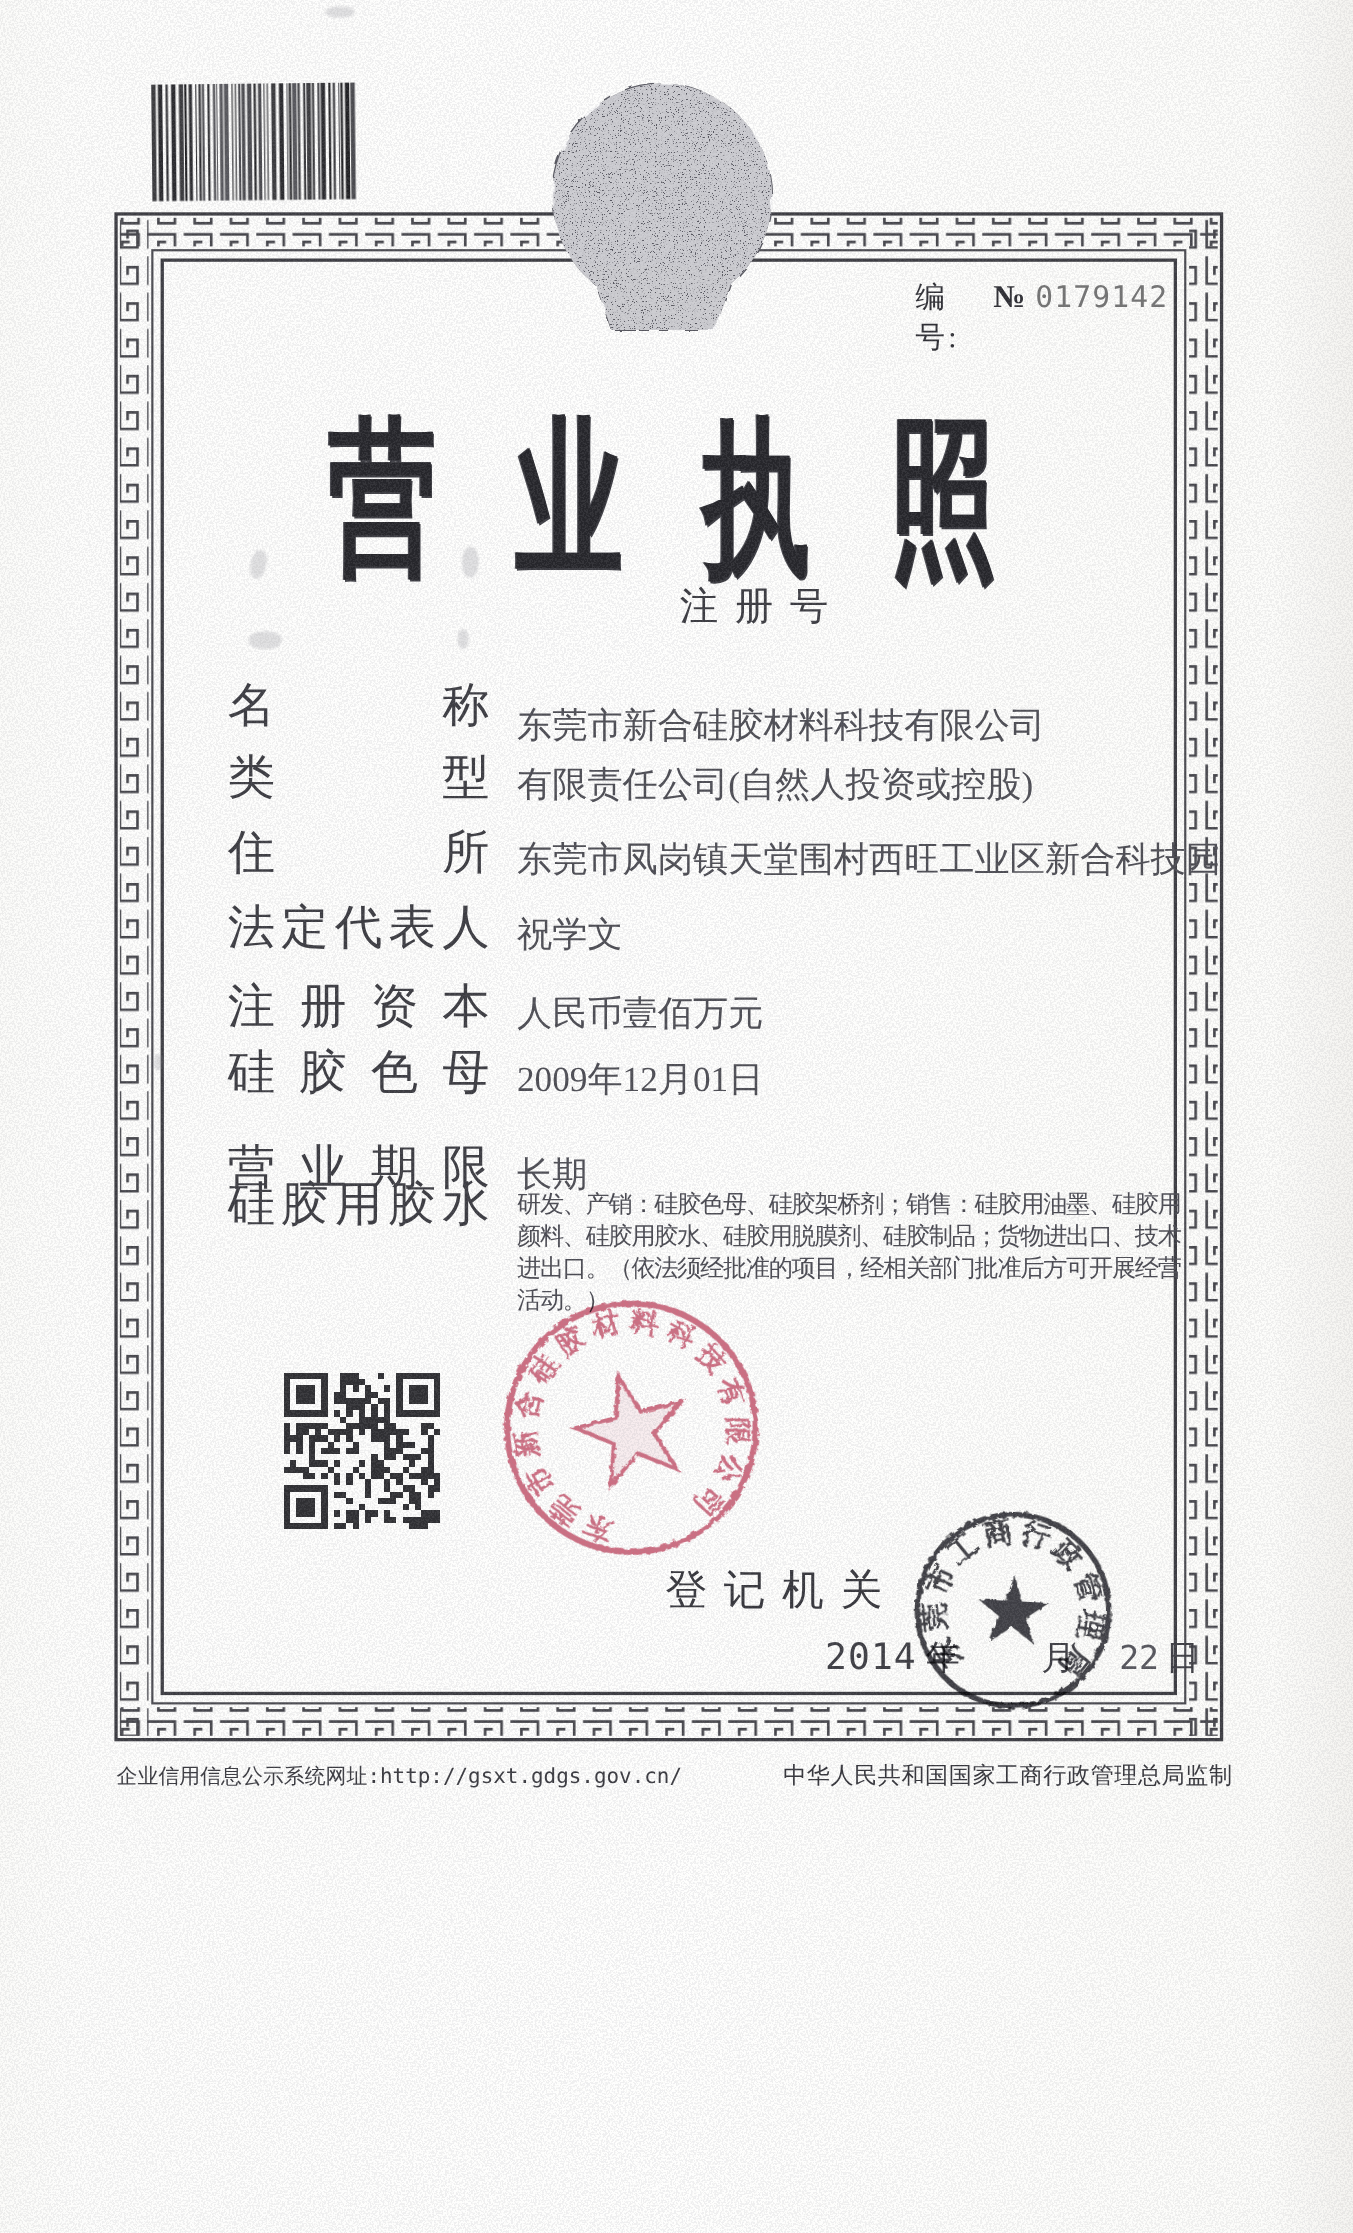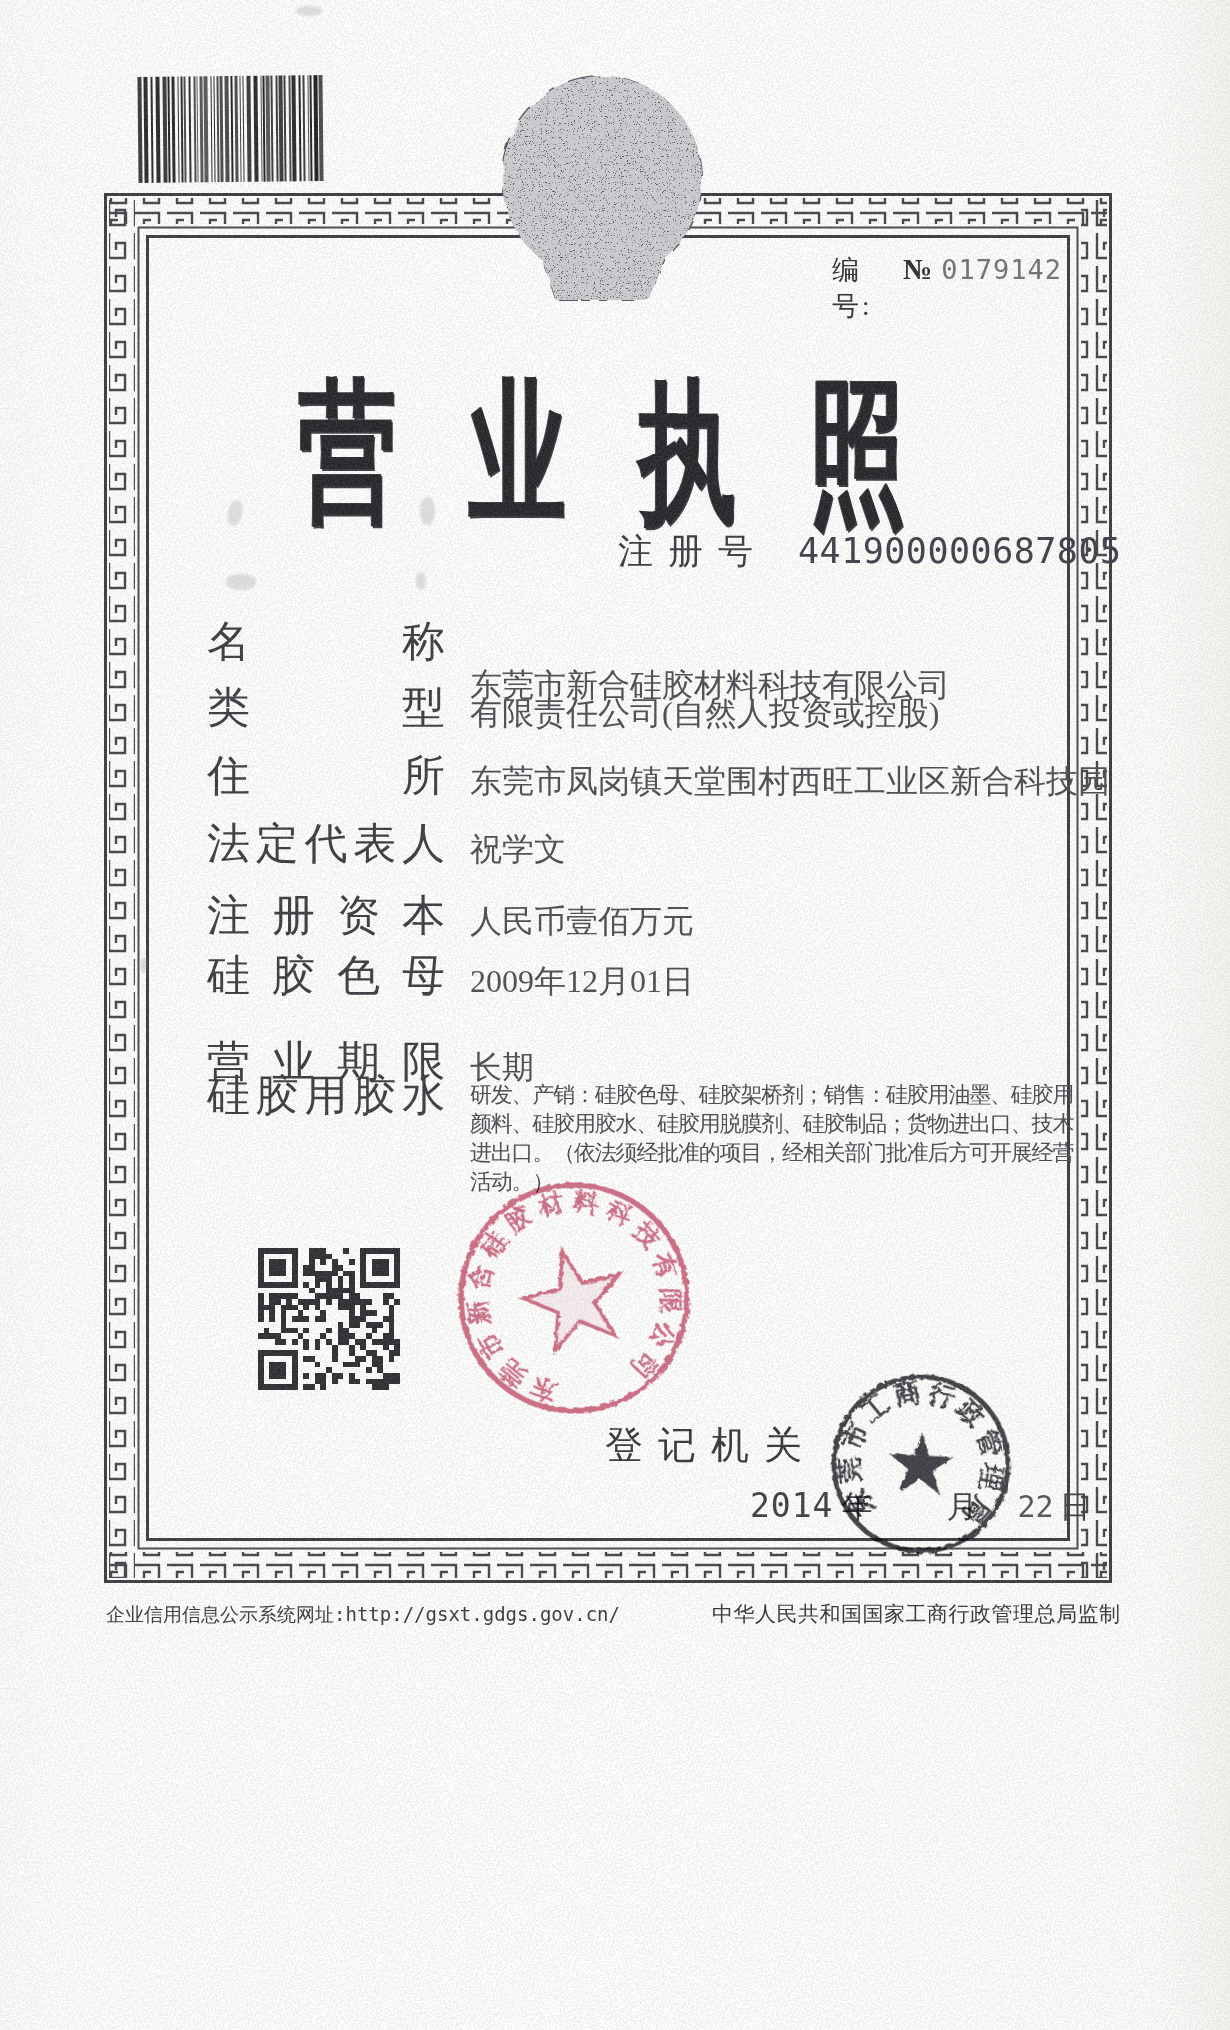--- a/index.html
+++ b/index.html
@@ -145,25 +145,24 @@
 <div class="abs serial">
   <span class="lbl">编号:</span>
   <span class="sym">№</span>
   <span class="num">0179142</span>
 </div>
 
 <div class="abs title">营业执照</div>
 
 <div class="abs regline">
   <span class="lbl">注册号</span>
-  <span class="num">441900000687805</span>
 </div>
 
 <div class="abs row-label" style="top:618px">名称</div>
-<div class="abs row-value" style="top:664px">东莞市新合硅胶材料科技有限公司</div>
+<div class="abs row-value" style="top:638px">东莞市新合硅胶材料科技有限公司</div>
 
 <div class="abs row-label" style="top:684px">类型</div>
 <div class="abs row-value" style="top:692px">有限责任公司(自然人投资或控股)</div>
 
 <div class="abs row-label" style="top:752px">住所</div>
 <div class="abs row-value" style="top:760px">东莞市凤岗镇天堂围村西旺工业区新合科技园</div>
 
 <div class="abs row-label" style="top:820px">法定代表人</div>
 <div class="abs row-value" style="top:828px">祝学文</div>
 

